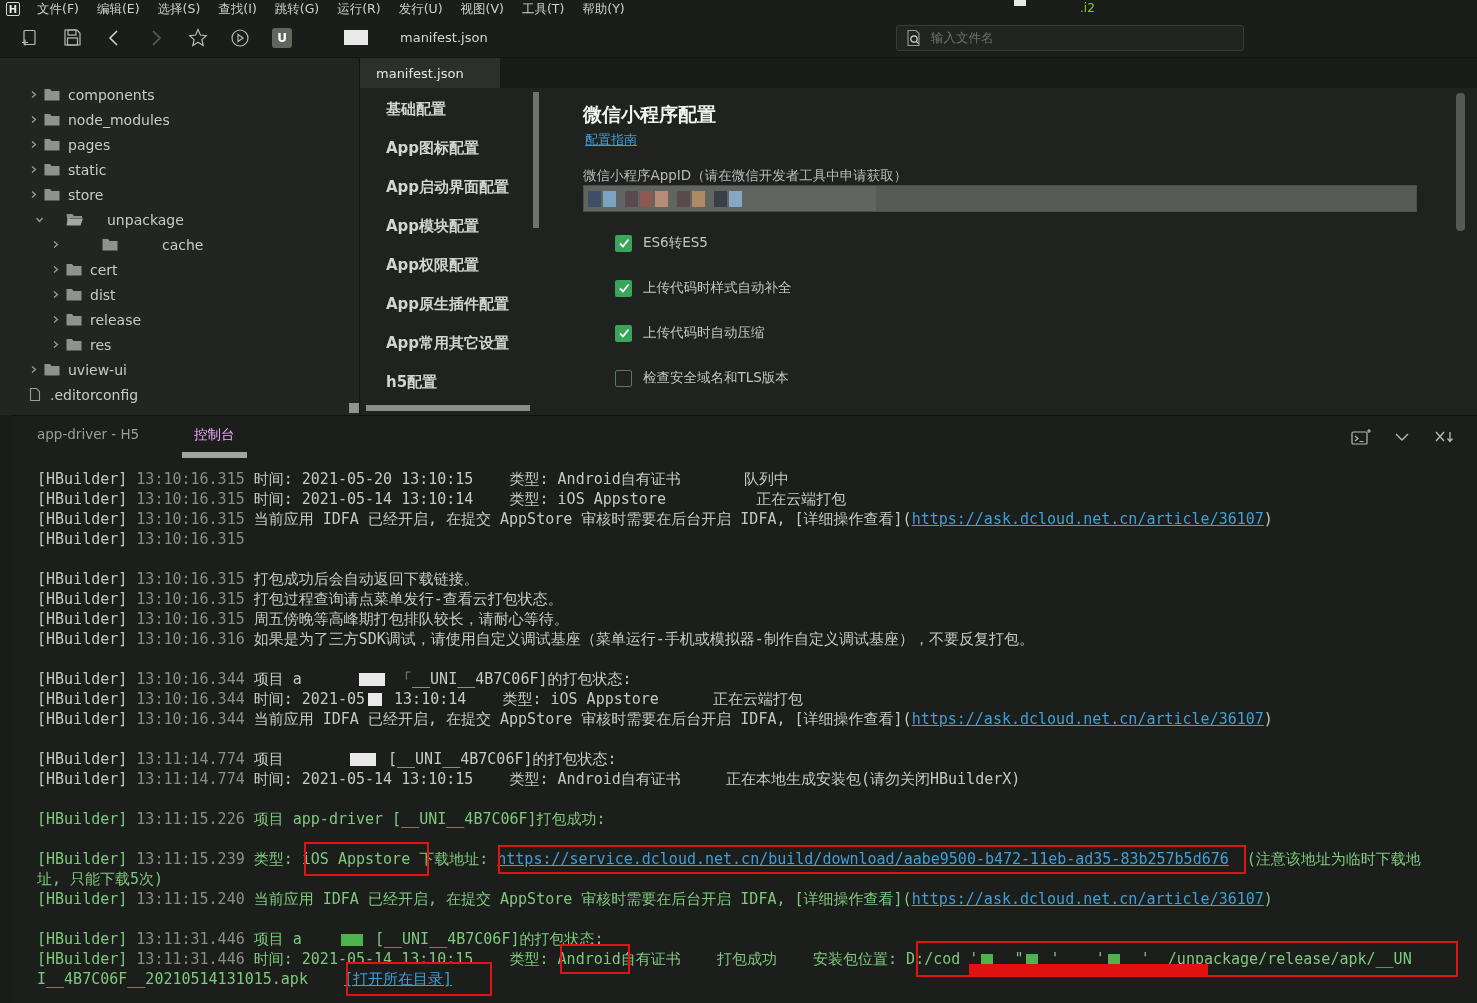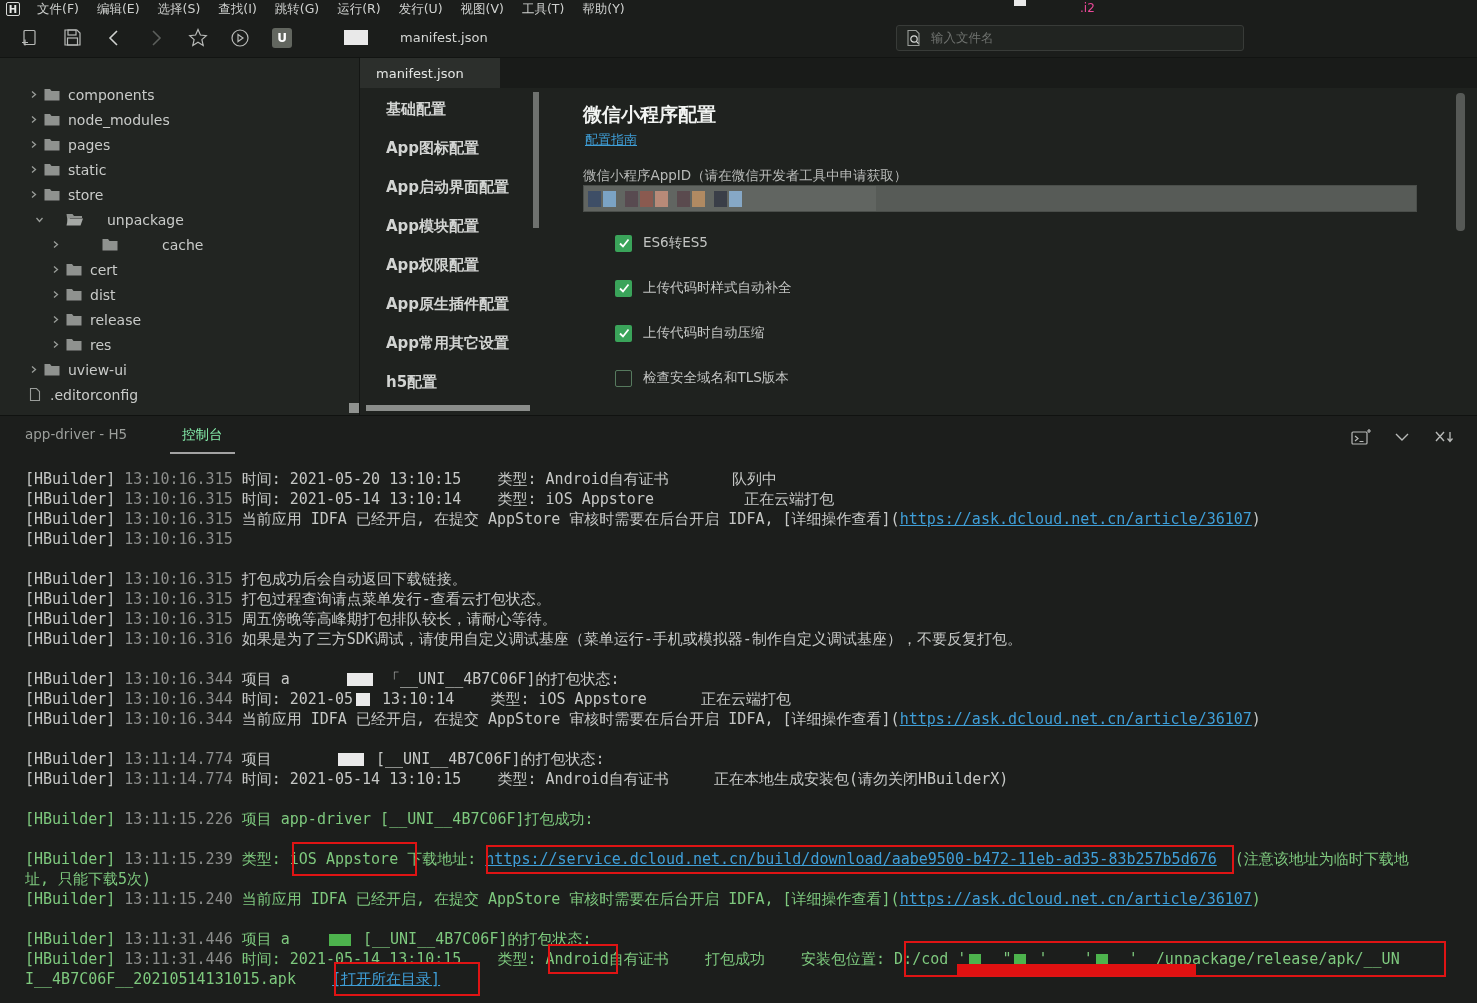--- a/index.html
+++ b/index.html
@@ -7,21 +7,21 @@
     font-family:"DejaVu Sans", sans-serif; }
   .window { position:relative; width:1477px; height:1003px; background:#1b1d1b; color:#c8cac8; }
 
   
   .menubar { position:absolute; left:0; top:0; right:0; height:18px; display:flex; align-items:center;
     background:#1b1d1b; font-size:12.5px; color:#cfd1cf; }
   .applogo { width:14px; height:14px; margin:0 8px 0 6px; border:1px solid #d8dad8; border-radius:2px;
     display:flex; align-items:center; justify-content:center; font-size:10px; font-weight:bold; color:#e8eae8; }
   .menu-item { padding:0 9px; cursor:default; }
   .mb-right-box { position:absolute; left:1014px; top:0; width:12px; height:6px; background:#e8e8e8; }
-  .mb-right-txt { position:absolute; left:1080px; top:1px; color:#ec4899; font-size:12px; }
+  .mb-right-txt { position:absolute; left:1080px; top:1px; color:#84cc16; font-size:12px; }
 
   
   .toolbar { position:absolute; left:0; top:18px; right:0; height:40px; background:#1b1d1b;
     border-bottom:1px solid #121412; display:flex; align-items:center; }
   .tb-ico { width:24px; height:24px; margin-left:18px; display:flex; align-items:center; justify-content:center; }
   .tb-ico svg { display:block; }
   .uni-btn { width:20px; height:20px; margin-left:20px; background:#62665f; border-radius:3px;
     display:flex; align-items:center; justify-content:center; color:#fff; font-size:12px; font-weight:bold; }
   .tb-redact { width:24px; height:15px; background:#e9e9e9; margin-left:52px; }
   .tb-doc { margin-left:32px; font-size:13px; color:#d5d7d5; }
@@ -61,26 +61,26 @@
   .cfg-input .lighter { position:absolute; left:0; top:0; width:292px; height:25px; background:#616561; }
   .mos { position:relative; width:13px; height:16px; margin-right:2px; }
   .chk-row { position:absolute; left:43px; display:flex; align-items:center;padding-left:32px; }
   .chk { width:17px; height:17px; border-radius:2px; margin-right:11px; display:flex; align-items:center; justify-content:center; }
   .chk.on { background:#3aa45a; }
   .chk.off { background:transparent; border:1px solid #567a5e; }
   .chk-label { font-size:13.5px; color:#c3c5c3; }
   .cfg-vscroll { position:absolute; right:12px; top:5px; width:9px; height:138px; background:#565956; border-radius:4px; }
 
   
-  .console { position:absolute; left:0; top:415px; right:0; height:588px; background:#1c1e1c;
+  .console { position:absolute; left:12px; top:415px; right:0; height:588px; background:#1c1e1c;
     border-top:1px solid #101210;text-decoration:underline; }
   .con-head { position:absolute; left:0; top:0; right:0; height:40px; }
   .con-tab1 { position:absolute; left:25px; top:10px; font-size:13.5px; color:#9b9e9b; cursor:pointer; }
-  .con-tab2 { position:absolute; left:170px; top:10px; font-size:13.5px; color:#86efac; cursor:pointer;
-    padding:0 12px 8px 12px; border-bottom:2px solid #a3a3a3; }
+  .con-tab2 { position:absolute; left:170px; top:10px; font-size:13.5px; color:#f0abfc; cursor:pointer;
+    padding:0 12px 8px 12px; border-bottom:6px solid #a3a3a3; }
   .con-icons { position:absolute; right:22px; top:12px; display:flex; gap:22px; }
   .con-icons .ci { cursor:pointer; display:flex; }
   .con-body { position:absolute; left:0; top:53px; right:0; bottom:0; padding-left:25px; }
   .cline { height:20px; font-family:"DejaVu Sans Mono","DejaVu Sans",monospace; font-size:15px;
     line-height:20px; white-space:pre; overflow:visible; }
   .seg-p { color:#c6c8c6; } .seg-d { color:#8b8d8b; } .seg-n { color:#c6c8c6; }
   .seg-g, .seg-gp { color:#7ec97e; }
   .seg-l { color:#3f9fd8; text-decoration:underline; cursor:pointer; }
   .cblk { display:inline-block; vertical-align:middle; margin:0 3px; }
   .cblk.wr { background:#e9e9e9; height:13px; }

